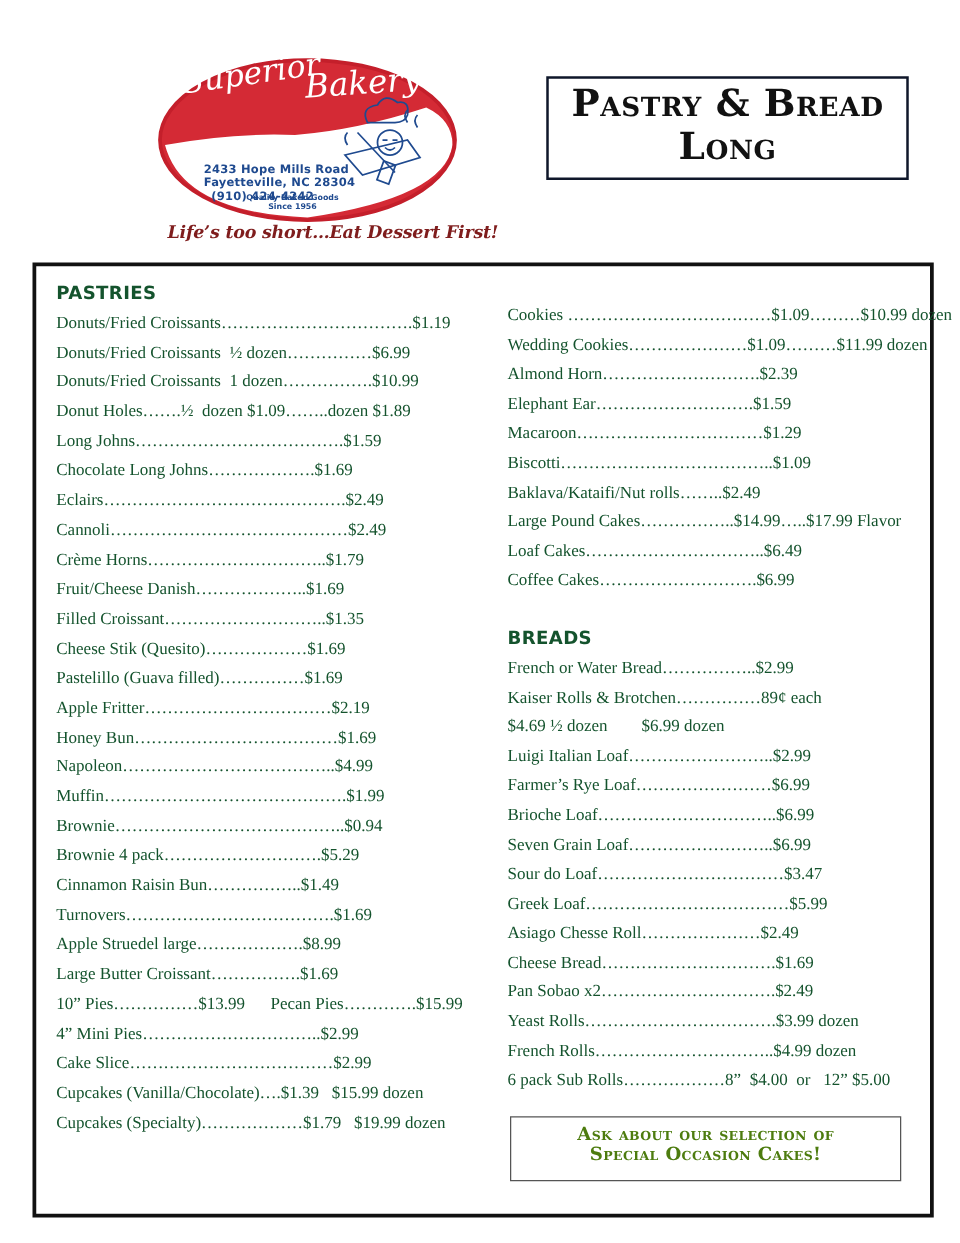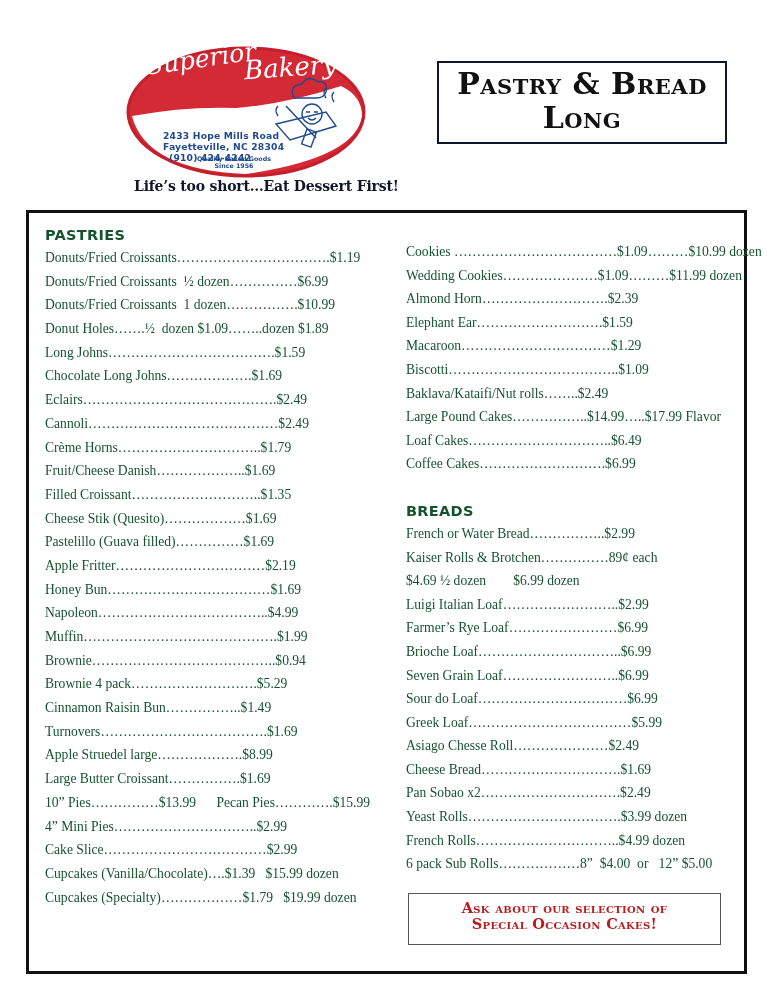--- a/index.html
+++ b/index.html
@@ -10,22 +10,22 @@
   .logo { position:absolute; left:126px; top:46px; width:240px; height:132px; }
   .logo svg { display:block; }
   .logo .l-addr { position:absolute; left:37px; top:84px; font-family:"DejaVu Sans", sans-serif;
                   font-weight:bold; font-size:9.2px; line-height:11px; color:#1f4a8f; letter-spacing:0.2px; }
   .logo .l-tag { position:absolute; left:68px; top:109px; font-family:"DejaVu Sans", sans-serif;
                  font-weight:bold; font-size:6.3px; line-height:7px; color:#1f4a8f; text-align:center; width:80px; }
   .logo .l-name { position:absolute; left:18px; top:6px; font-family:"DejaVu Serif", serif; font-style:italic;
                   font-size:25px; color:#ffffff; transform:rotate(-8deg); transform-origin:left top; }
   .logo .l-name2 { position:absolute; left:118px; top:6px; font-family:"DejaVu Serif", serif; font-style:italic;
                   font-size:26px; color:#ffffff; transform:rotate(-4deg); }
-  .slogan { position:absolute; left:134px; top:178px; font-family:"DejaVu Serif", serif; 
-            font-weight:bold; font-size:14px; color:#0f172a; letter-spacing:-0.2px; }
+  .slogan { position:absolute; left:134px; top:178px; font-family:"DejaVu Serif", serif; font-style:italic;
+            font-weight:bold; font-size:14px; color:#7f1d1d; letter-spacing:-0.2px; }
 
   
   .title-box { position:absolute; left:401px; top:61px; width:290px; height:83px; border:2px solid #0f172a;
                box-sizing:border-box; text-align:center;margin-left:36px; }
   .title-box .t1, .title-box .t2 { font-family:"DejaVu Serif", serif; font-weight:bold; color:#111;
                font-variant:small-caps; font-size:30px; line-height:34px; letter-spacing:0.5px; }
   .title-box .t1 { margin-top:4px; }
 
   
   .main-box { position:absolute; left:26px; top:210px; width:721px; height:764px; border:3px solid #111;
@@ -37,21 +37,21 @@
 
   .section-title { font-family:"DejaVu Sans", sans-serif; font-weight:bold; font-size:14.5px;
                    letter-spacing:0.3px; color:#14532d; height:22px; line-height:22px; }
   .row { font-size:13.6px; height:23.7px; line-height:23.7px; white-space:pre; color:#14532d; }
   .col-right .row { height:23.6px; line-height:23.6px; }
   .gap { height:24px; }
 
   .callout { position:absolute; left:408px; top:893px; width:313px; height:52px; border:1.5px solid #555;
              box-sizing:border-box; text-align:center; }
   .callout .c1, .callout .c2 { font-family:"DejaVu Serif", serif; font-weight:bold; font-variant:small-caps;
-             font-size:14.5px; line-height:16px; color:#b91c1c; letter-spacing:0.3px; }
+             font-size:14.5px; line-height:16px; color:#4d7c0f; letter-spacing:0.3px; }
   .callout .c1 { margin-top:6px; }
 </style>
 </head>
 <body>
 
 <div class="logo">
   <svg width="240" height="132" viewBox="0 0 240 132">
     <ellipse cx="120" cy="66" rx="118" ry="64" fill="#d42a35"></ellipse>
     <path d="M 6 70 Q 60 60 110 62 Q 160 58 215 40 Q 236 50 236 70 Q 230 112 120 128 Q 20 124 6 70 Z" fill="#ffffff"></path>
     <ellipse cx="120" cy="66" rx="118" ry="64" fill="none" stroke="#c41f2b" stroke-width="3"></ellipse>
@@ -132,21 +132,21 @@
   <div class="row">Coffee Cakes……………………….$6.99</div>
   <div class="gap"></div>
   <div class="section-title">BREADS</div>
   <div class="row">French or Water Bread……………..$2.99</div>
   <div class="row">Kaiser Rolls &amp; Brotchen……………89¢ each</div>
   <div class="row">$4.69 ½ dozen        $6.99 dozen</div>
   <div class="row">Luigi Italian Loaf……………………..$2.99</div>
   <div class="row">Farmer’s Rye Loaf……………………$6.99</div>
   <div class="row">Brioche Loaf…………………………..$6.99</div>
   <div class="row">Seven Grain Loaf……………………..$6.99</div>
-  <div class="row">Sour do Loaf……………………………$6.99</div>
+  <div class="row">Sour do Loaf……………………………$3.47</div>
   <div class="row">Greek Loaf………………………………$5.99</div>
   <div class="row">Asiago Chesse Roll…………………$2.49</div>
   <div class="row">Cheese Bread………………………….$1.69</div>
   <div class="row">Pan Sobao x2………………………….$2.49</div>
   <div class="row">Yeast Rolls…………………………….$3.99 dozen</div>
   <div class="row">French Rolls…………………………..$4.99 dozen</div>
   <div class="row">6 pack Sub Rolls………………8”  $4.00  or   12” $5.00</div>
 </div>
 
 <div class="callout">

